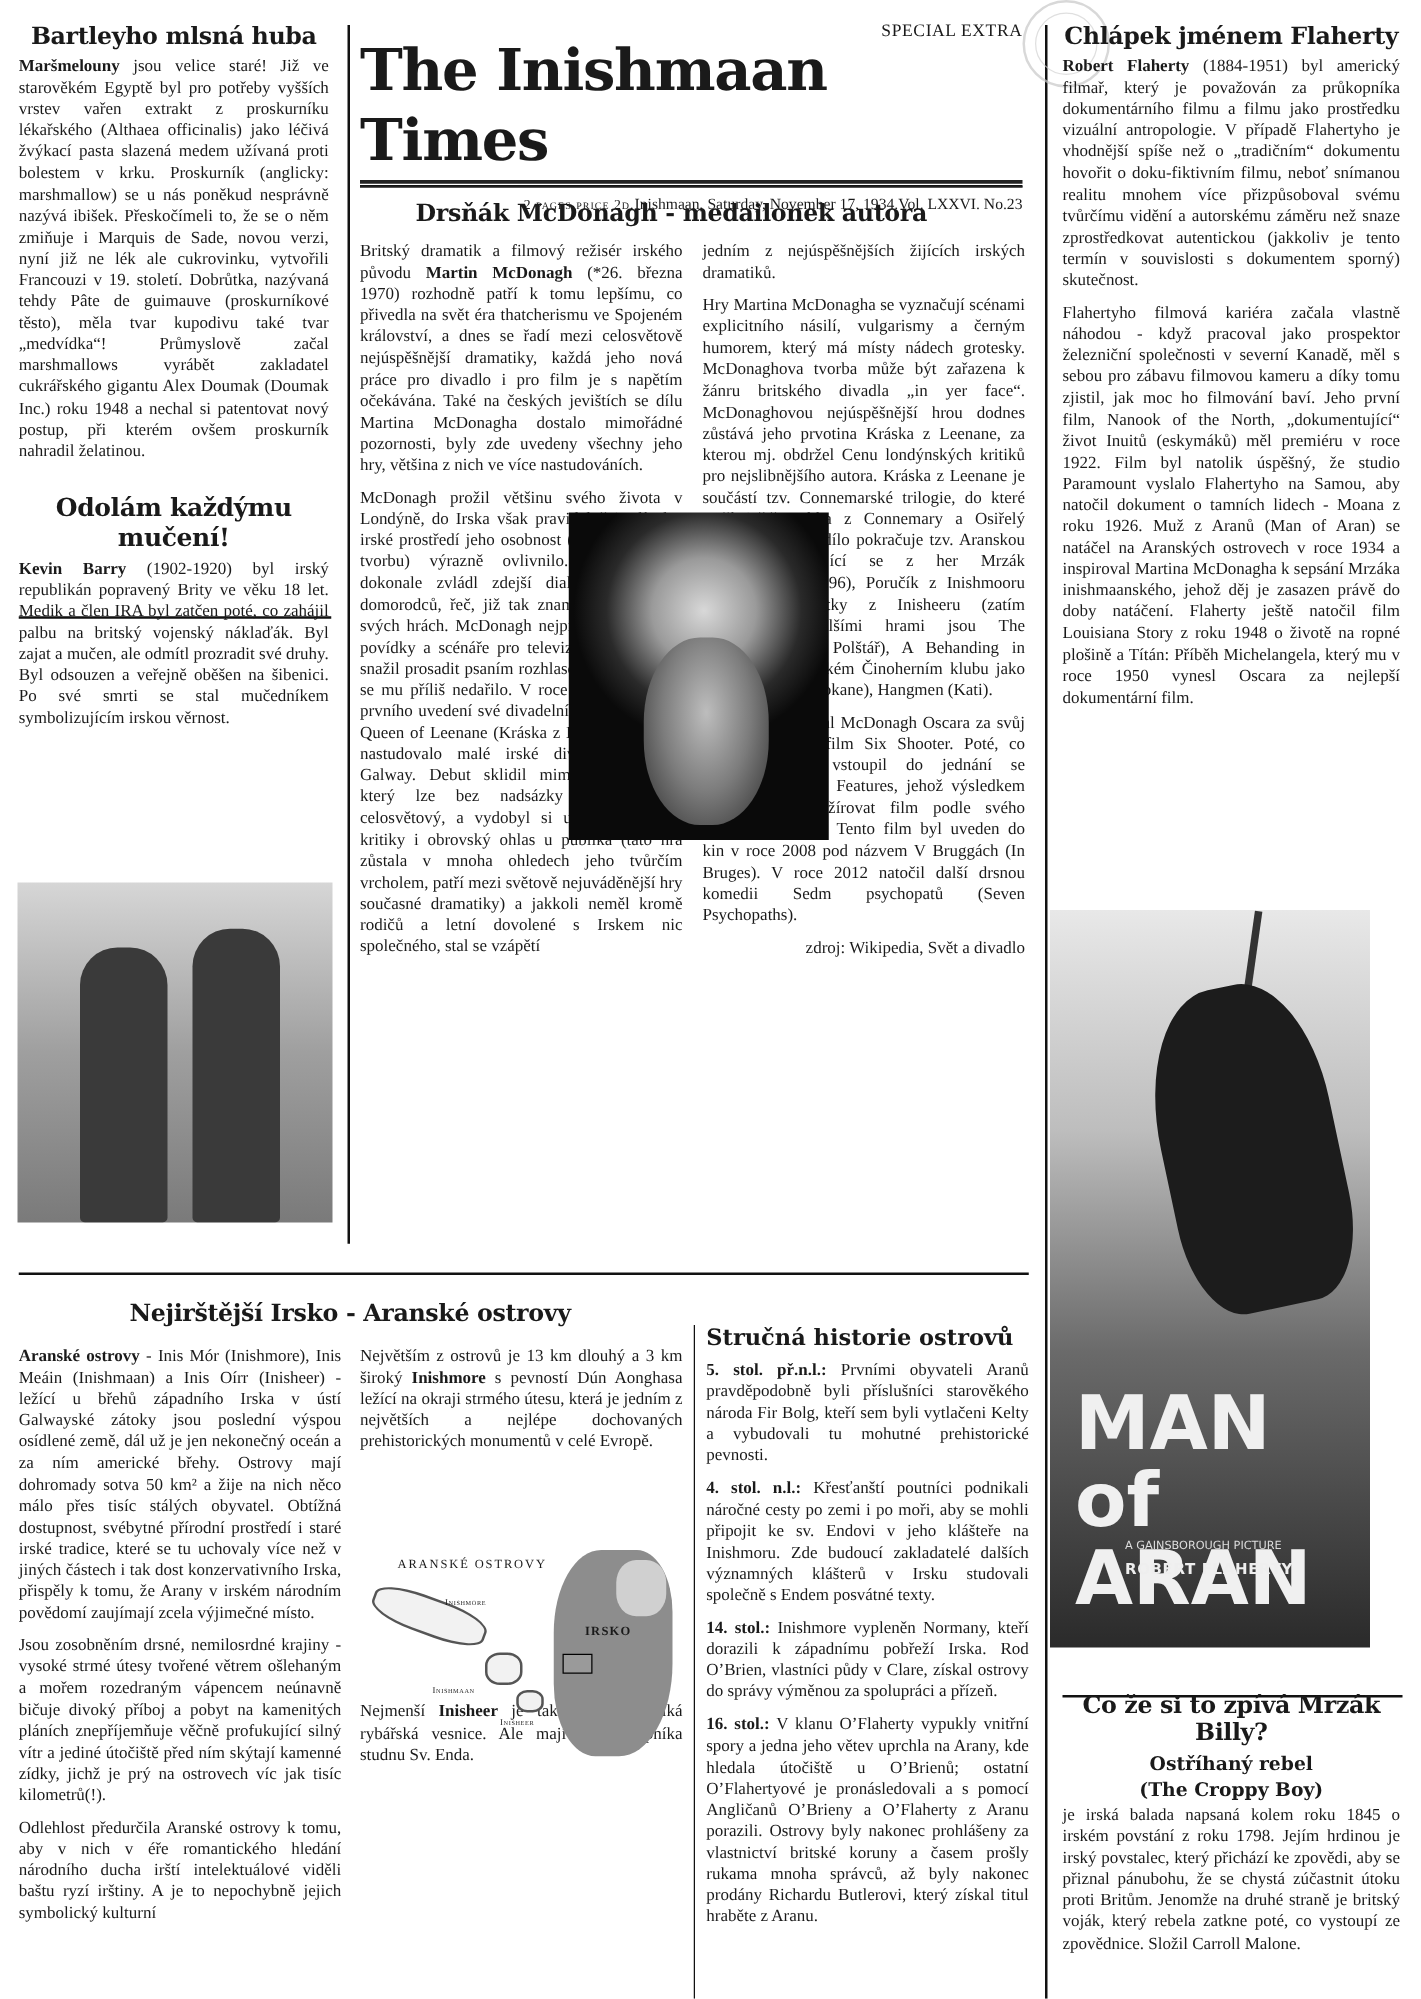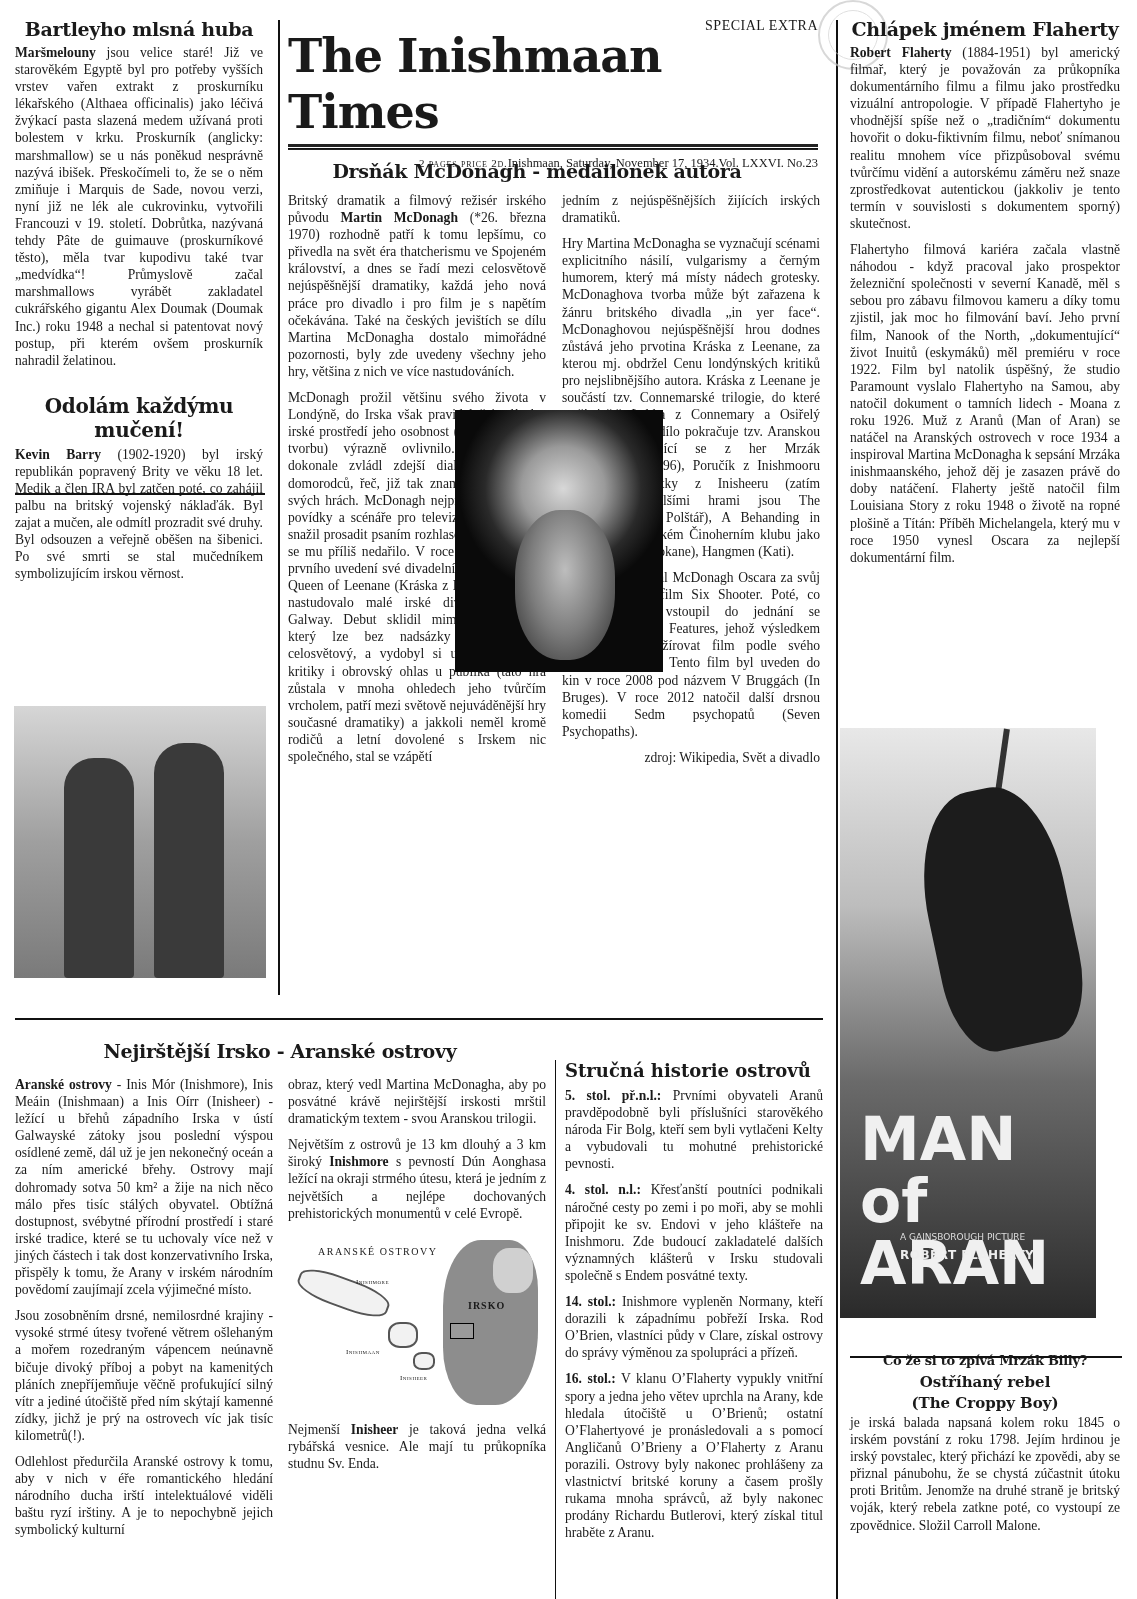--- a/index.html
+++ b/index.html
@@ -124,36 +124,35 @@
   <p class="t">Flahertyho filmová kariéra začala vlastně náhodou - když pracoval jako prospektor železniční společnosti v severní Kanadě, měl s sebou pro zábavu filmovou kameru a díky tomu zjistil, jak moc ho filmování baví. Jeho první film, Nanook of the North, „dokumentující“ život Inuitů (eskymáků) měl premiéru v roce 1922. Film byl natolik úspěšný, že studio Paramount vyslalo Flahertyho na Samou, aby natočil dokument o tamních lidech - Moana z roku 1926. Muž z Aranů (Man of Aran) se natáčel na Aranských ostrovech v roce 1934 a inspiroval Martina McDonagha k sepsání Mrzáka inishmaanského, jehož děj je zasazen právě do doby natáčení. Flaherty ještě natočil film Louisiana Story z roku 1948 o životě na ropné plošině a Títán: Příběh Michelangela, který mu v roce 1950 vynesl Oscara za nejlepší dokumentární film.</p>
 </div>
 <div class="poster">
   <div class="rope"></div>
   <div class="man"></div>
   <div class="mark">MAN of ARAN</div>
   <div class="sub">A GAINSBOROUGH PICTURE</div>
   <div class="cred">ROBERT FLAHERTY</div>
 </div>
 <div class="col" id="song">
-  <h2 class="hd" style="font-size:13px;margin-top:8px">Co že si to zpívá Mrzák Billy?</h2>
+  <h2 class="hd" style="font-size:19px;margin-top:8px">Co že si to zpívá Mrzák Billy?</h2>
   <h3>Ostříhaný rebel</h3>
   <h3>(The Croppy Boy)</h3>
   <p class="t">je irská balada napsaná kolem roku 1845 o irském povstání z roku 1798. Jejím hrdinou je irský povstalec, který přichází ke zpovědi, aby se přiznal pánubohu, že se chystá zúčastnit útoku proti Britům. Jenomže na druhé straně je britský voják, který rebela zatkne poté, co vystoupí ze zpovědnice. Složil Carroll Malone.</p>
 </div>
 
 <div class="col" id="bot-head">
   <h2 class="hd">Nejirštější Irsko - Aranské ostrovy</h2>
 </div>
 <div class="col" id="bA">
   <p class="t"><b>Aranské ostrovy</b><span> - Inis Mór (Inishmore), Inis Meáin (Inishmaan) a Inis Oírr (Inisheer) - ležící u břehů západního Irska v ústí Galwayské zátoky jsou poslední výspou osídlené země, dál už je jen nekonečný oceán a za ním americké břehy. Ostrovy mají dohromady sotva 50 km² a žije na nich něco málo přes tisíc stálých obyvatel. Obtížná dostupnost, svébytné přírodní prostředí i staré irské tradice, které se tu uchovaly více než v jiných částech i tak dost konzervativního Irska, přispěly k tomu, že Arany v irském národním povědomí zaujímají zcela výjimečné místo.</span></p>
   <p class="t">Jsou zosobněním drsné, nemilosrdné krajiny - vysoké strmé útesy tvořené větrem ošlehaným a mořem rozedraným vápencem neúnavně bičuje divoký příboj a pobyt na kamenitých pláních znepříjemňuje věčně profukující silný vítr a jediné útočiště před ním skýtají kamenné zídky, jichž je prý na ostrovech víc jak tisíc kilometrů(!).</p>
   <p class="t">Odlehlost předurčila Aranské ostrovy k tomu, aby v nich v éře romantického hledání národního ducha irští intelektuálové viděli baštu ryzí irštiny. A je to nepochybně jejich symbolický kulturní</p>
 </div>
 <div class="col" id="bB">
-  <p class="t">obraz, který vedl Martina McDonagha, aby po posvátné krávě nejirštější irskosti mrštil dramatickým textem - svou Aranskou trilogii.</p>
   <p class="t"><span>Největším z ostrovů je 13 km dlouhý a 3 km široký </span><b>Inishmore</b><span> s pevností Dún Aonghasa ležící na okraji strmého útesu, která je jedním z největších a nejlépe dochovaných prehistorických monumentů v celé Evropě.</span></p>
   <div style="height:190px"></div>
   <p class="t"><span>Nejmenší </span><b>Inisheer</b><span> je taková jedna velká rybářská vesnice. Ale mají tu průkopníka studnu Sv. Enda.</span></p>
 </div>
 <div class="map">
   <div class="label" style="left:30px;top:6px">ARANSKÉ OSTROVY</div>
   <div class="ireland"></div>
   <div class="ni"></div>
   <div class="irsko">IRSKO</div>
   <div class="box"></div>

